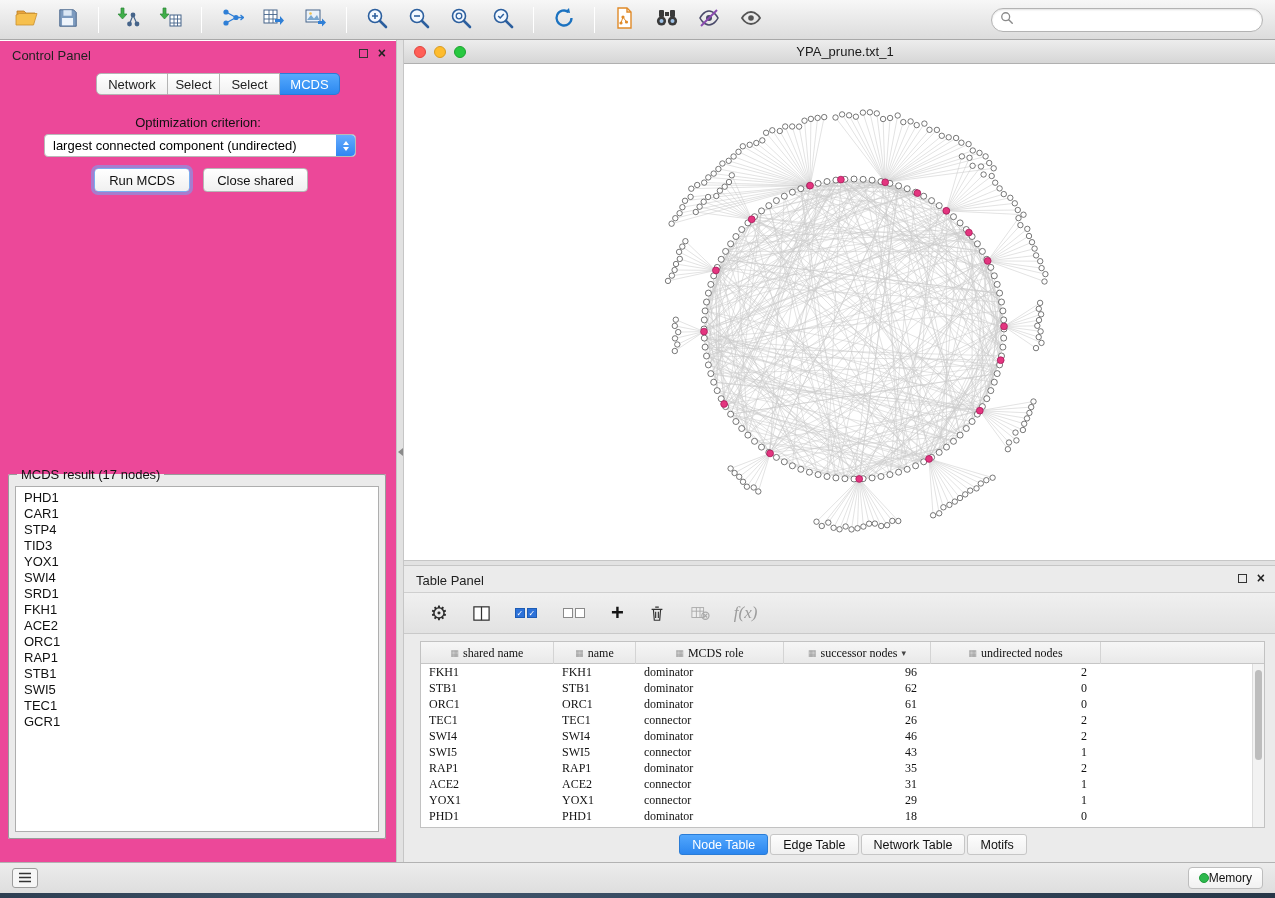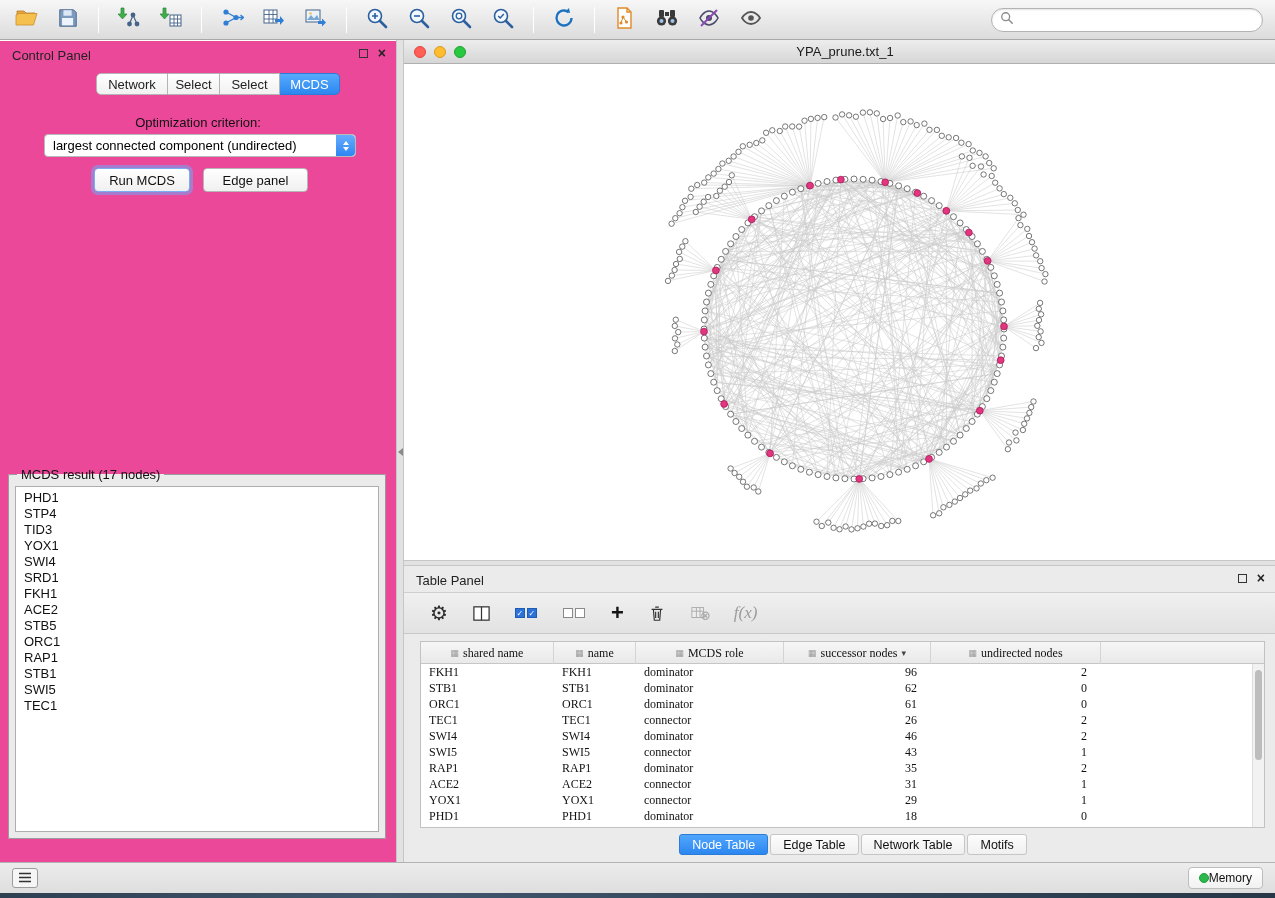--- a/index.html
+++ b/index.html
@@ -276,39 +276,40 @@
 
     <div id="combo">
       <span>largest connected component (undirected)</span>
       <span class="stepper">
           <span class="tri-up"></span>
           <span class="tri-dn"></span>
         </span>
     </div>
 
     <button class="mac-btn" id="run-btn">Run MCDS</button>
-    <button class="mac-btn" id="closep-btn">Edge panel</button>
+    <button class="mac-btn" id="closep-btn">Close shared</button>
 
     <fieldset id="mcds-box">
       <legend>MCDS result (17 nodes)</legend>
       <div id="mcds-list">
           <div class="li">PHD1</div>
+          <div class="li">CAR1</div>
           <div class="li">STP4</div>
           <div class="li">TID3</div>
           <div class="li">YOX1</div>
           <div class="li">SWI4</div>
           <div class="li">SRD1</div>
           <div class="li">FKH1</div>
           <div class="li">ACE2</div>
-          <div class="li">STB5</div>
           <div class="li">ORC1</div>
           <div class="li">RAP1</div>
           <div class="li">STB1</div>
           <div class="li">SWI5</div>
           <div class="li">TEC1</div>
+          <div class="li">GCR1</div>
         </div>
     </fieldset>
   </div>
 
   <div id="vsplit">
       <span class="arrow"></span>
     </div>
 
   <div id="net-window">
     <div id="net-titlebar">

